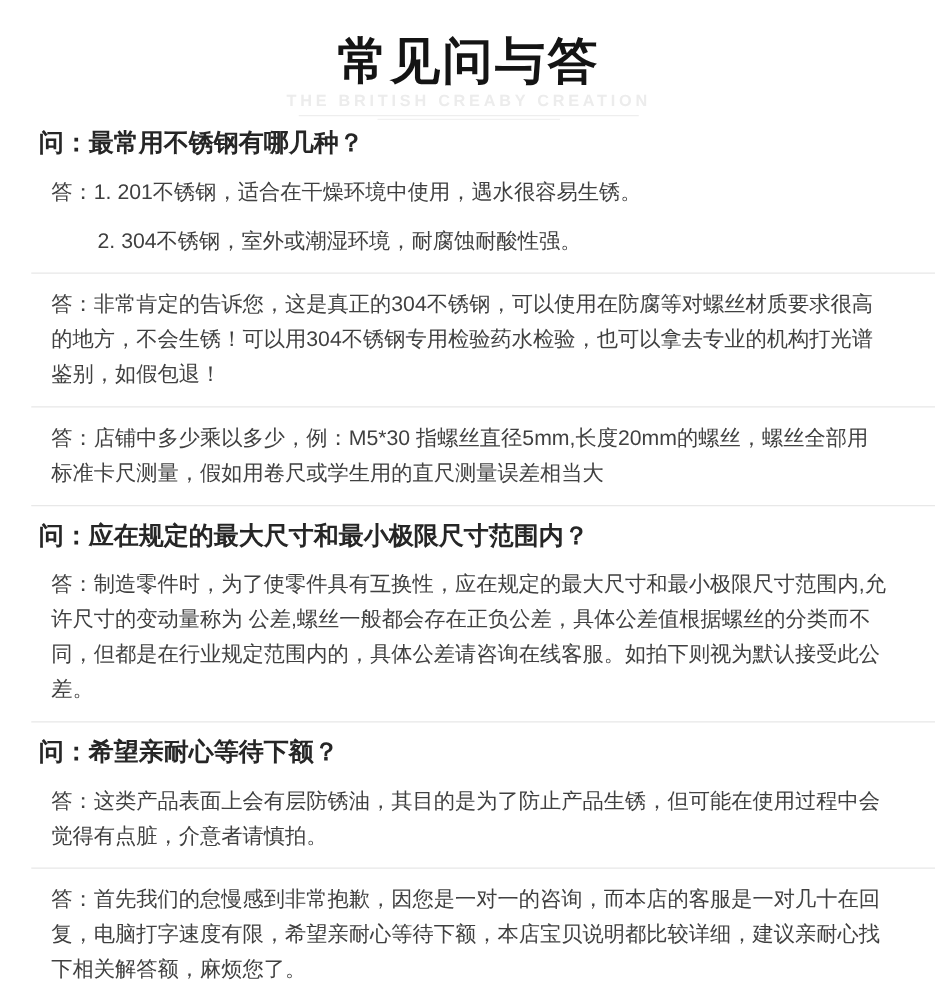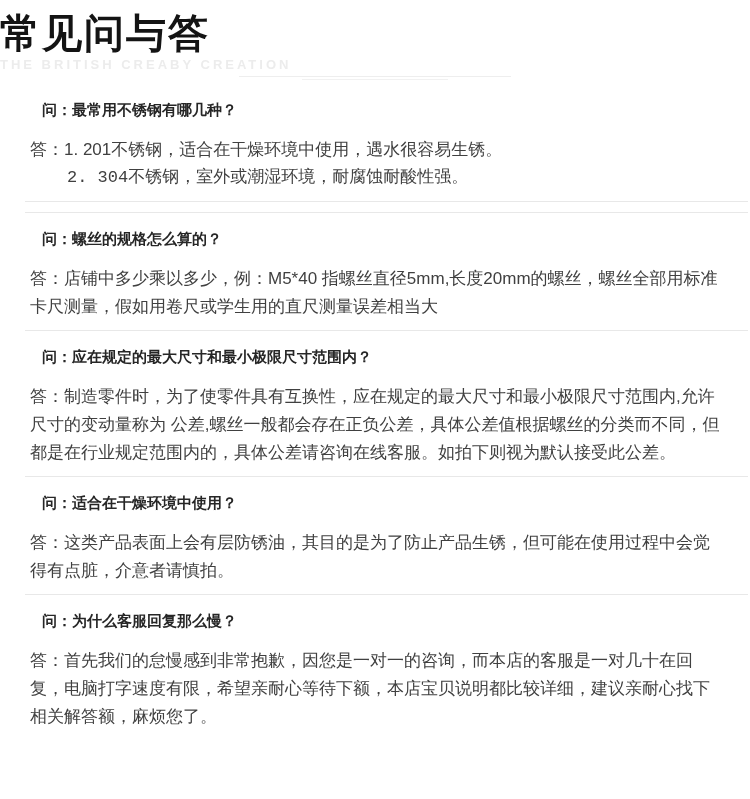--- a/index.html
+++ b/index.html
@@ -8,21 +8,22 @@
     padding: 0;
     background: #ffffff;
     font-family: "Liberation Sans", sans-serif;
   }
   body {
     width: 750px;
     height: 799px;
     overflow: hidden;
   }
   .page-header {
-    padding-top: 10px;
+    text-align: center;
+    padding-top: 26px;
   }
   .page-title {
     margin: 0;
     font-size: 40px;
     line-height: 46px;
     font-weight: 900;
     color: #141414;
     letter-spacing: 2px;
   }
   .watermark {
@@ -43,35 +44,34 @@
   .wm-line-2 {
     width: 146px;
     height: 1px;
     background: #f1f1f1;
     margin: 2px auto 0;
   }
   .content {
     padding: 4px 30px 0;
   }
   .question {
-    margin: 12px;
-    font-size: 15px;
+    margin: 1px;
+    font-size: 20px;
     line-height: 28px;
     font-weight: 700;
     color: #262626;
   }
   .answer {
-    margin: 0;
+    margin: 11px;
     font-size: 17px;
     line-height: 28px;
     color: #404040;
   }
   .answer.indent {
     padding-left: 37px;
-    font-family: Liberation Mono, monospace;
   }
   .divider {
     height: 1px;
     background: #e8e8e8;
     margin: 9px -28px 10px -5px;
   }
 </style>
 </head>
 <body>
 
@@ -85,40 +85,39 @@
 <main class="content">
 
   <section class="faq-block">
     <p class="question"><span>问：</span><span>最常用不锈钢有哪几种？</span></p>
     <p class="answer"><span>答：</span><span>1. 201不锈钢，适合在干燥环境中使用，遇水很容易生锈。</span></p>
     <p class="answer indent">2. 304不锈钢，室外或潮湿环境，耐腐蚀耐酸性强。</p>
     <div class="divider"></div>
   </section>
 
   <section class="faq-block">
+    <p class="answer"><span>答：</span><span>非常肯定的告诉您，这是真正的304不锈钢，可以使用在防腐等对螺丝材质要求很高的地方，不会生锈！可以用304不锈钢专用检验药水检验，也可以拿去专业的机构打光谱鉴别，如假包退！</span></p>
     <div class="divider"></div>
   </section>
 
   <section class="faq-block">
-    <p class="question"><span>问：</span><span>螺丝的规格怎么算的？</span></p>
-    <p class="answer"><span>答：</span><span>店铺中多少乘以多少，例：M5*40 指螺丝直径5mm,长度20mm的螺丝，螺丝全部用标准卡尺测量，假如用卷尺或学生用的直尺测量误差相当大</span></p>
+    <p class="answer"><span>答：</span><span>店铺中多少乘以多少，例：M5*30 指螺丝直径5mm,长度20mm的螺丝，螺丝全部用标准卡尺测量，假如用卷尺或学生用的直尺测量误差相当大</span></p>
     <div class="divider"></div>
   </section>
 
   <section class="faq-block">
     <p class="question"><span>问：</span><span>应在规定的最大尺寸和最小极限尺寸范围内？</span></p>
     <p class="answer"><span>答：</span><span>制造零件时，为了使零件具有互换性，应在规定的最大尺寸和最小极限尺寸范围内,允许尺寸的变动量称为 公差,螺丝一般都会存在正负公差，具体公差值根据螺丝的分类而不同，但都是在行业规定范围内的，具体公差请咨询在线客服。如拍下则视为默认接受此公差。</span></p>
     <div class="divider"></div>
   </section>
 
   <section class="faq-block">
-    <p class="question"><span>问：</span><span>适合在干燥环境中使用？</span></p>
+    <p class="question"><span>问：</span><span>希望亲耐心等待下额？</span></p>
     <p class="answer"><span>答：</span><span>这类产品表面上会有层防锈油，其目的是为了防止产品生锈，但可能在使用过程中会觉得有点脏，介意者请慎拍。</span></p>
     <div class="divider"></div>
   </section>
 
   <section class="faq-block">
-    <p class="question"><span>问：</span><span>为什么客服回复那么慢？</span></p>
     <p class="answer"><span>答：</span><span>首先我们的怠慢感到非常抱歉，因您是一对一的咨询，而本店的客服是一对几十在回复，电脑打字速度有限，希望亲耐心等待下额，本店宝贝说明都比较详细，建议亲耐心找下相关解答额，麻烦您了。</span></p>
 
   </section>
 
 </main>
 
 </body></html>

